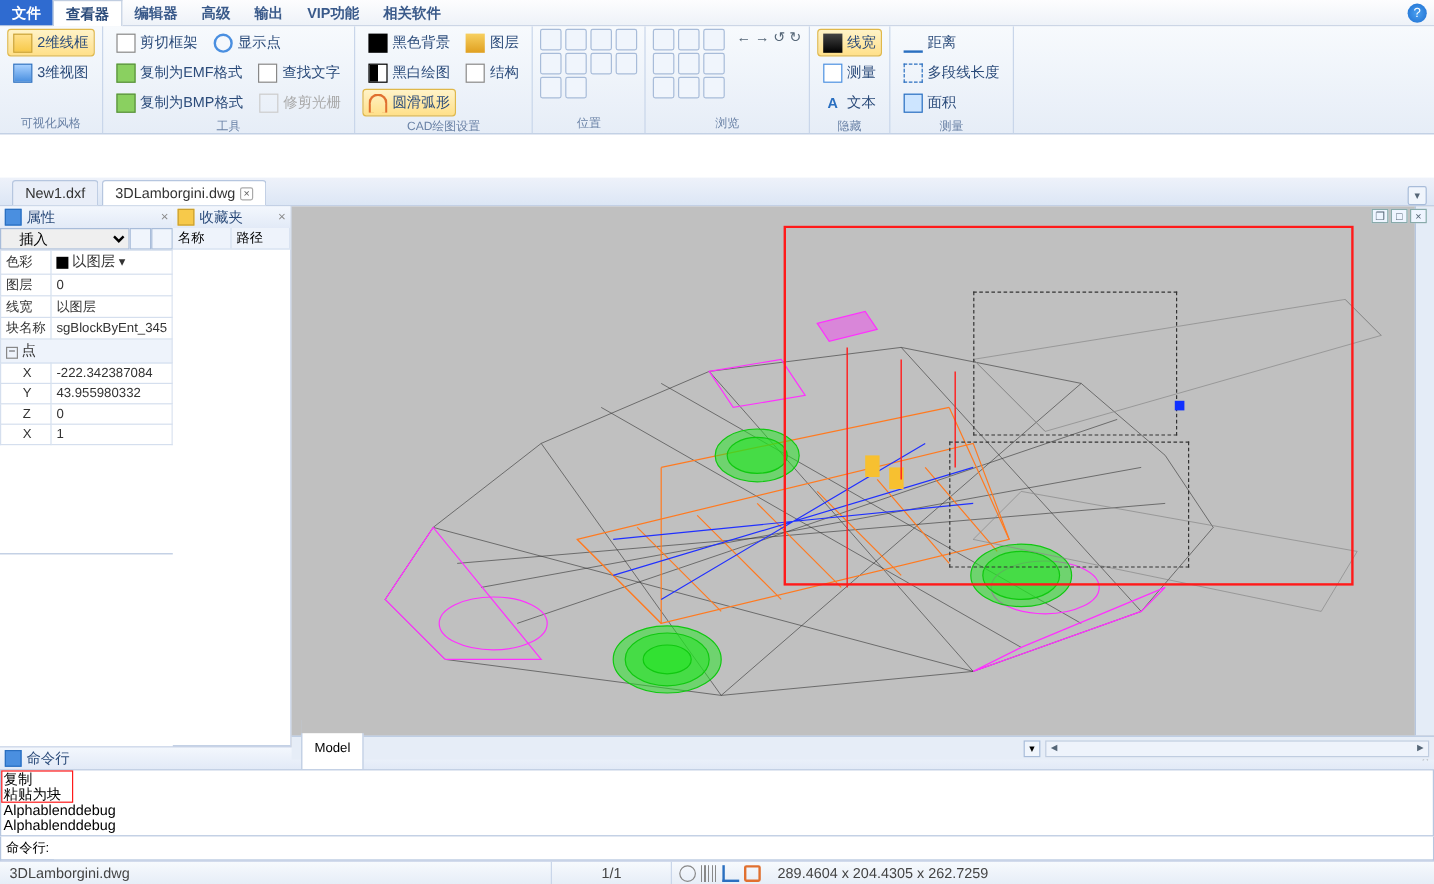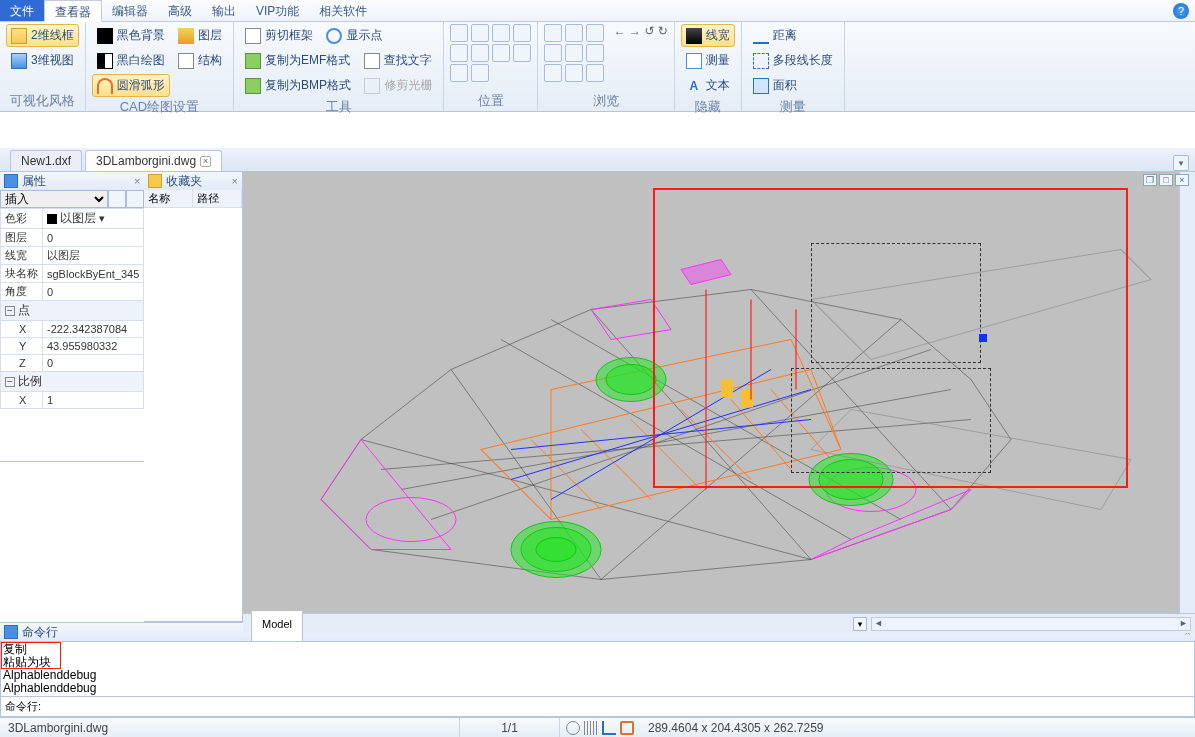--- a/index.html
+++ b/index.html
@@ -1,43 +1,43 @@
 <!DOCTYPE html>
 <html><head>
 <meta charset="utf-8">
 <style>
 * { box-sizing: border-box; margin: 0; padding: 0; font-family: "Microsoft YaHei", "SimSun", sans-serif; font-size: 12px; }
 body { width: 1195px; height: 737px; background: #fff; display: flex; flex-direction: column; overflow: hidden; }
 .menubar { display: flex; background: linear-gradient(#fdfdfe,#eef2f8); height: 22px; align-items: stretch; border-bottom: 1px solid #c0cde0; }
-.menubar .mitem { padding: 3px 10px; color: #3a5a8a; cursor: pointer; }
+.menubar .mitem { padding: 3px 10px; color: #3a5a8a; cursor: pointer; font-weight: bold; }
 .menubar .mitem.file { background: #2f6bd0; color: #fff; }
 .menubar .mitem.active { background: #fff; border: 1px solid #c0cde0; border-bottom: 1px solid #fff; margin-bottom: -1px; color: #2b4b7a; }
 .menubar .help { margin-left: auto; margin-right: 6px; width: 16px; height: 16px; align-self: center; border-radius: 50%; background: radial-gradient(#4aa0f0,#1c6dd0); color: #fff; text-align: center; line-height: 16px; font-size: 11px; }
 .ribbon { display: flex; background: linear-gradient(#f7fafd,#e6edf7); height: 90px; border-bottom: 1px solid #b6c6df; }
 .rgroup { border-right: 1px solid #c9d6ea; padding: 2px 6px 0 6px; display: flex; flex-direction: column; }
 .rgroup .rows { flex: 1; display: flex; flex-direction: column; gap: 2px; }
-.rgroup .rtitle { text-align: center; color: #6a82a6; font-size: 13px; padding: 1px 0; }
+.rgroup .rtitle { text-align: center; color: #6a82a6; font-size: 10px; padding: 1px 0; }
 .rbtn { display: inline-flex; align-items: flex-end; gap: 4px; padding: 2px 4px; border: 1px solid transparent; border-radius: 3px; color: #2b4b7a; cursor: pointer; }
 .rbtn.sel { background: linear-gradient(#fff3c8,#ffe08a); border: 1px solid #e0b84a; }
 .rbtn .ic { width: 16px; height: 16px; display: inline-block; }
 .iconset { display: flex; gap: 3px; }
 .iconset .ic { width: 18px; height: 18px; border: 1px solid #a8bcd9; background: #f0f5fc; border-radius: 2px; cursor: pointer; }
 .tabstrip { height: 24px; background: linear-gradient(#eef2fa,#dce6f5); display: flex; align-items: flex-end; padding-left: 10px; border-bottom: 1px solid #b6c6df; margin-top: 36px; }
 .doctab { background: #fff; border: 1px solid #b6c6df; border-bottom: none; padding: 3px 10px; margin-right: 3px; border-radius: 3px 3px 0 0; font-size: 11px; color: #333; display: flex; align-items: center; gap: 4px; }
 .doctab.inactive { background: #e9eef8; }
 .doctab .xclose { width: 11px; height: 11px; border: 1px solid #aaa; border-radius: 2px; font-size: 9px; line-height: 9px; text-align: center; color: #666; }
 .tabstrip .dd { margin-left: auto; margin-right: 6px; width: 16px; height: 16px; border: 1px solid #a8bcd9; background: #f0f5fc; border-radius: 2px; font-size: 9px; text-align: center; line-height: 14px; color: #567; }
 .mainrow { flex: 1; display: flex; min-height: 0; }
 .leftpanels { width: 243px; display: flex; flex-direction: row; border-right: 1px solid #b6c6df; }
 .panel { border-bottom: 1px solid #b6c6df; display: flex; flex-direction: column; }
 .panel .phead { background: linear-gradient(#f3f7fd,#e2eaf7); height: 18px; display: flex; align-items: center; padding: 0 4px; color: #2b4b7a; gap: 4px; }
 .phead .pic { width: 14px; height: 14px; background: #4a8fe0; border: 1px solid #2a6fc0; }
 .phead .xclose { margin-left: auto; color: #888; font-size: 11px; cursor: pointer; }
 .propsel { display: flex; }
-.propsel select { flex: 1; height: 18px; border: 1px solid #a8bcd9; font-size: 12px; }
+.propsel select { flex: 1; height: 18px; border: 1px solid #a8bcd9; font-size: 12px; padding-left: 11px; }
 .pgrid { flex: 1; overflow: auto; }
 .pgrid table { width: 100%; border-collapse: collapse; }
 .pgrid td { border: 1px solid #d5dfee; padding: 1px 4px; font-size: 11px; color: #333; height: 17px; }
 .pgrid td.k { width: 55%; }
 .pgrid td.kind { padding-left: 18px; }
 .pgrid tr.grp td { background: #eef3fb; font-weight: normal; }
 .pgrid .exp { display: inline-block; width: 10px; height: 10px; border: 1px solid #888; text-align: center; line-height: 8px; font-size: 10px; margin-right: 3px; color: #444; }
 .sw { display: inline-block; width: 10px; height: 10px; background: #000; vertical-align: middle; margin-right: 3px; }
 .favhdr { display: flex; background: #eef3fb; border-bottom: 1px solid #d5dfee; }
 .favhdr div { flex: 1; padding: 1px 4px; font-size: 11px; border-right: 1px solid #d5dfee; }
@@ -93,20 +93,49 @@
       <span class="rbtn">
           <span class="ic" style="background:linear-gradient(#a7d0ff,#4a90e0);border:1px solid #2a6fc0"></span>
           <span>3维视图</span>
         </span>
     </div>
     <div class="rtitle">可视化风格</div>
   </div>
   <div class="rgroup">
     <div class="rows">
       <div><span class="rbtn">
+            <span class="ic" style="background:#fff;border:1px solid #888"></span>
+            <span>剪切框架</span>
+          </span>
+           <span class="rbtn">
+            <span class="ic" style="border:2px solid #4a8fe0;border-radius:50%"></span>
+            <span>显示点</span>
+          </span></div>
+      <div><span class="rbtn">
+            <span class="ic" style="background:#8ad060;border:1px solid #5a9040"></span>
+            <span>复制为EMF格式</span>
+          </span>
+           <span class="rbtn">
+            <span class="ic" style="background:#fff;border:1px solid #888"></span>
+            <span>查找文字</span>
+          </span></div>
+      <div><span class="rbtn">
+            <span class="ic" style="background:#8ad060;border:1px solid #5a9040"></span>
+            <span>复制为BMP格式</span>
+          </span>
+           <span class="rbtn" style="color:#aaa">
+            <span class="ic" style="border:1px solid #ccc"></span>
+            <span>修剪光栅</span>
+          </span></div>
+    </div>
+    <div class="rtitle">工具</div>
+  </div>
+  <div class="rgroup">
+    <div class="rows">
+      <div><span class="rbtn">
             <span class="ic" style="background:#000"></span>
             <span>黑色背景</span>
           </span>
            <span class="rbtn">
             <span class="ic" style="background:linear-gradient(#f7d060,#e0a020)"></span>
             <span>图层</span>
           </span></div>
       <div><span class="rbtn">
             <span class="ic" style="background:linear-gradient(90deg,#000 50%,#fff 50%);border:1px solid #000"></span>
             <span>黑白绘图</span>
@@ -114,49 +143,20 @@
            <span class="rbtn">
             <span class="ic" style="background:#fff;border:1px solid #888"></span>
             <span>结构</span>
           </span></div>
       <div><span class="rbtn sel">
             <span class="ic" style="border:2px solid #e07030;border-radius:50% 50% 0 0;border-bottom:none"></span>
             <span>圆滑弧形</span>
           </span></div>
     </div>
     <div class="rtitle">CAD绘图设置</div>
-  </div>
-  <div class="rgroup">
-    <div class="rows">
-      <div><span class="rbtn">
-            <span class="ic" style="background:#fff;border:1px solid #888"></span>
-            <span>剪切框架</span>
-          </span>
-           <span class="rbtn">
-            <span class="ic" style="border:2px solid #4a8fe0;border-radius:50%"></span>
-            <span>显示点</span>
-          </span></div>
-      <div><span class="rbtn">
-            <span class="ic" style="background:#8ad060;border:1px solid #5a9040"></span>
-            <span>复制为EMF格式</span>
-          </span>
-           <span class="rbtn">
-            <span class="ic" style="background:#fff;border:1px solid #888"></span>
-            <span>查找文字</span>
-          </span></div>
-      <div><span class="rbtn">
-            <span class="ic" style="background:#8ad060;border:1px solid #5a9040"></span>
-            <span>复制为BMP格式</span>
-          </span>
-           <span class="rbtn" style="color:#aaa">
-            <span class="ic" style="border:1px solid #ccc"></span>
-            <span>修剪光栅</span>
-          </span></div>
-    </div>
-    <div class="rtitle">工具</div>
   </div>
   <div class="rgroup">
     <div class="rows">
       <div class="iconset">
           <span class="ic"></span>
           <span class="ic"></span>
           <span class="ic"></span>
           <span class="ic"></span>
         </div>
       <div class="iconset">
@@ -261,41 +261,34 @@
                 <td>0</td>
               </tr>
           <tr>
                 <td class="k">线宽</td>
                 <td>以图层</td>
               </tr>
           <tr>
                 <td class="k">块名称</td>
                 <td>sgBlockByEnt_345</td>
               </tr>
-          <tr>
-                <td class="k">角度</td>
-                <td>0</td>
-              </tr>
           <tr class="grp">
                 <td colspan="2"><span class="exp">−</span><span>点</span></td>
               </tr>
           <tr>
                 <td class="k kind">X</td>
                 <td>-222.342387084</td>
               </tr>
           <tr>
                 <td class="k kind">Y</td>
                 <td>43.955980332</td>
               </tr>
           <tr>
                 <td class="k kind">Z</td>
                 <td>0</td>
-              </tr>
-          <tr class="grp">
-                <td colspan="2"><span class="exp">−</span><span>比例</span></td>
               </tr>
           <tr>
                 <td class="k kind">X</td>
                 <td>1</td>
               </tr>
         </tbody>
           </table>
       </div>
     </div>
 

